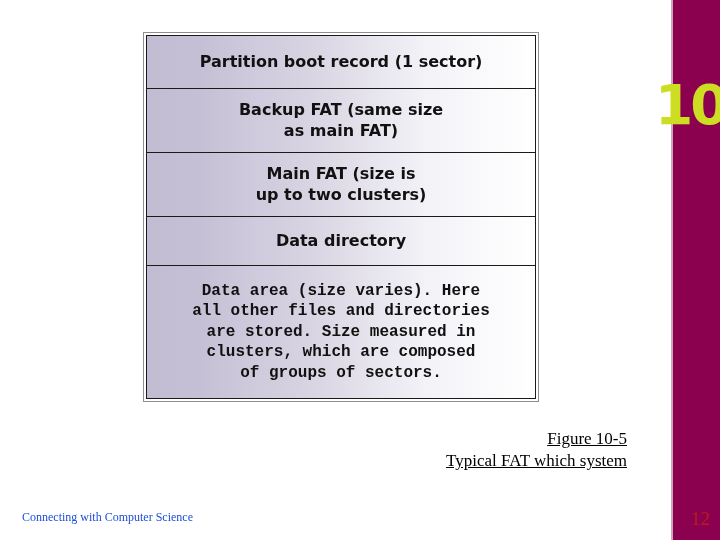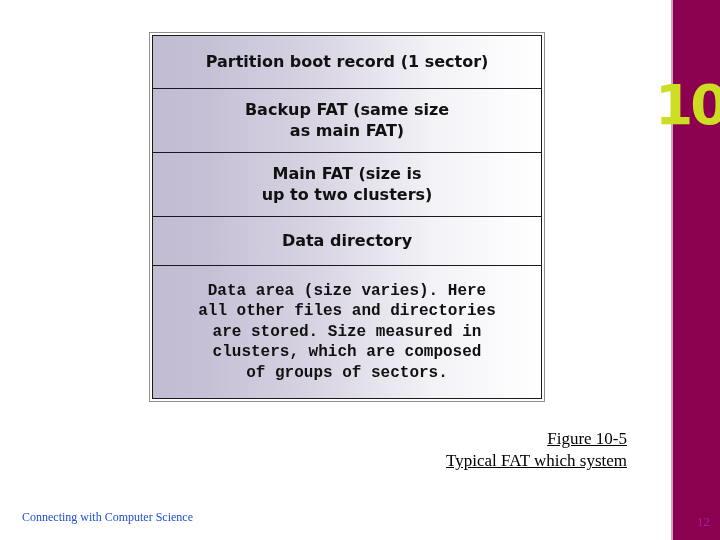--- a/index.html
+++ b/index.html
@@ -52,29 +52,29 @@
     z-index: 5;
     white-space: nowrap;
   }
 
   
   .page-number {
     position: absolute;
     right: 10px;
     bottom: 10px;
     font-family: "Liberation Serif", serif;
-    font-size: 13px;
-    color: #a21caf;
+    font-size: 19px;
+    color: #b91c1c;
     z-index: 6;
   }
 
   
   .figure-stack {
     position: absolute;
-    left: 149px;
+    left: 143px;
     top: 32px;
     width: 396px;
     border: 1px solid #8f8f8f;
     box-sizing: border-box;
     background: #ffffff;
     padding: 2px;
   }
   .fat-block {
     position: relative;
     box-sizing: border-box;

